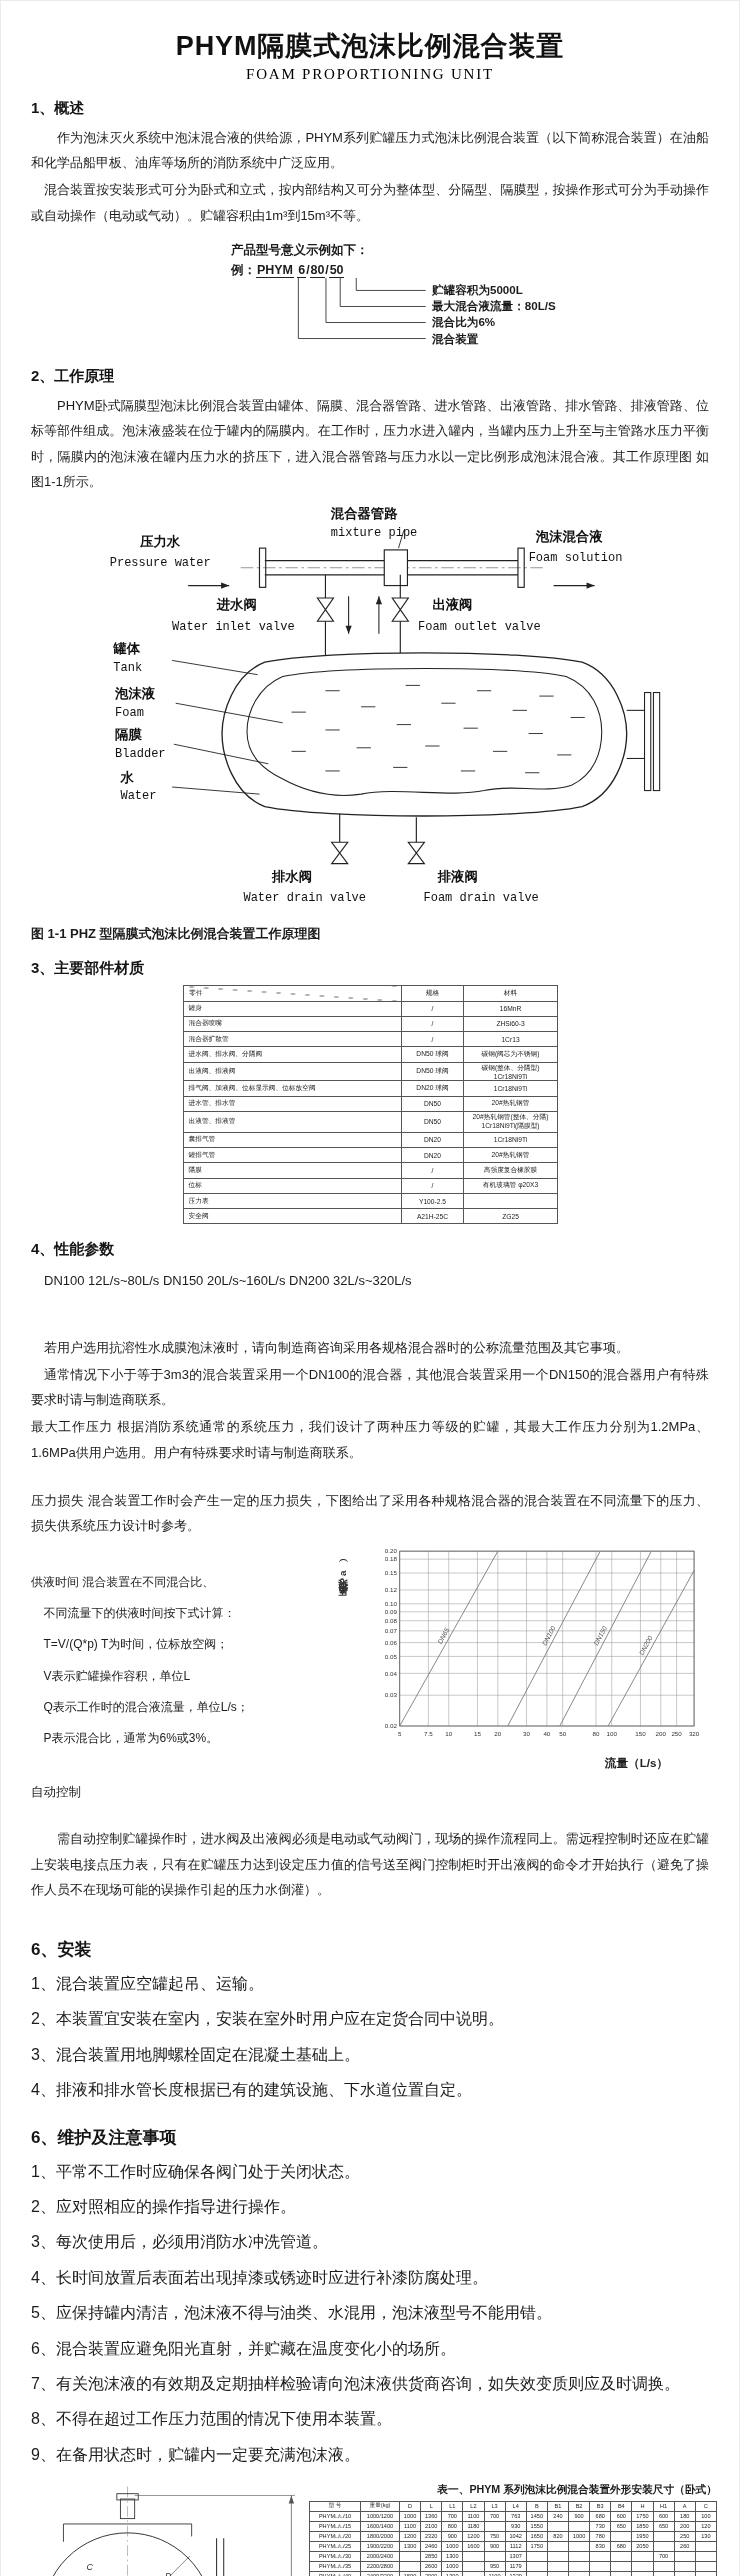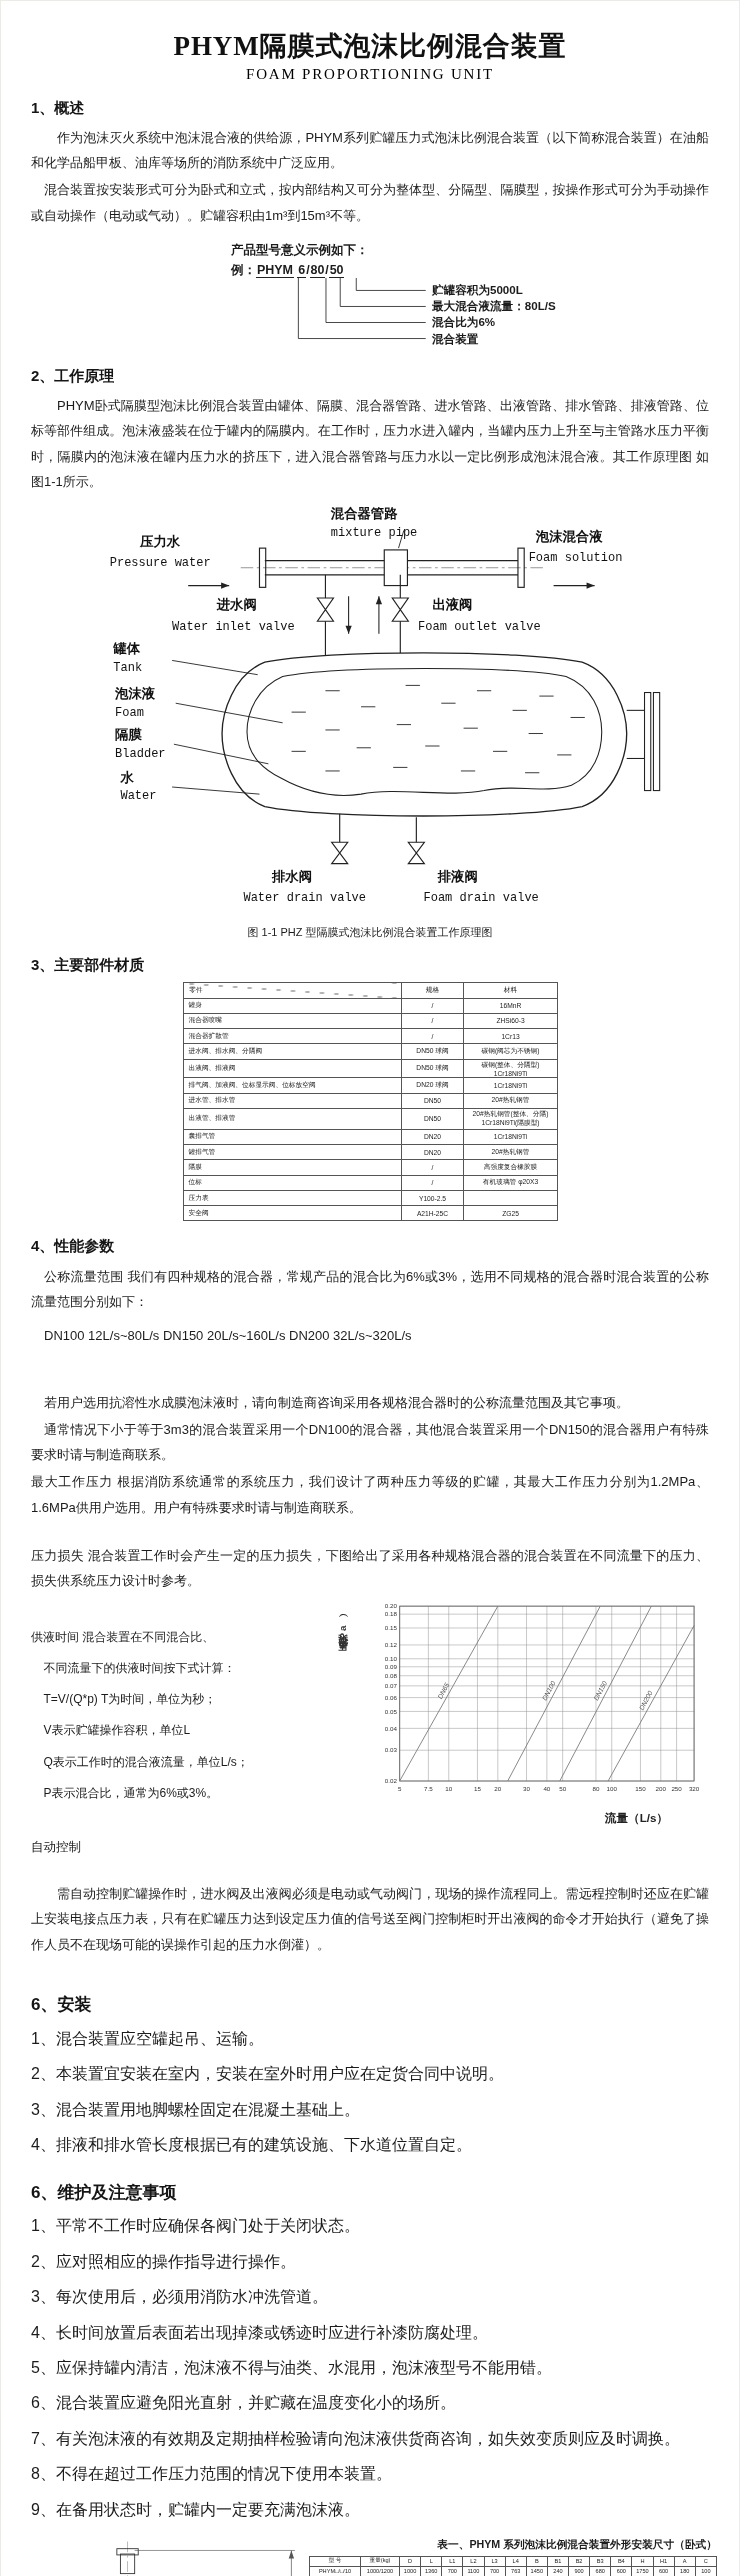--- a/index.html
+++ b/index.html
@@ -1,39 +1,39 @@
 <!DOCTYPE html>
 <html style="font-size:14.3px"><head>
 <meta charset="utf-8">
 <style>
   html,body{margin:0;padding:0;background:#fbfbfa;}
   body{font-family:"Liberation Sans","DejaVu Sans",sans-serif;color:#1c1c1c;}
   .page{width:740px;margin:0 auto;background:#ffffff;border:0.9px solid #ebebe8;box-sizing:border-box;
         padding:14.3px 30px 36px 30px;min-height:2576px;}
-  .doc-title{text-align:center;font-size:27px;font-weight:bold;letter-spacing:0.9px;margin:12.5px 0 1.8px 0;color:#111;font-family:Liberation Serif, serif;}
+  .doc-title{text-align:center;font-size:27px;font-weight:bold;letter-spacing:0.9px;margin:12.5px 0 1.8px 0;color:#111;}
   .doc-subtitle{text-align:center;font-family:"Liberation Serif","DejaVu Serif",serif;font-size:15px;
         letter-spacing:1.8px;margin:1.8px 0 14.3px 0;color:#000000;}
   .sec-h{font-size:15px;font-weight:bold;margin:16px 0 7.1px 0;color:#151515;}
   .sec-h.big{font-size:17px;}
   .para{font-size:13px;line-height:1.95;margin:1.8px 0;text-align:justify;}
   .indent{text-indent:2em;}
   .small-indent{text-indent:1em;}
   
   .model-box{position:relative;height:114px;margin:9px 0 3.6px 0;}
   .model-intro{position:absolute;left:200px;top:5.3px;font-size:12.5px;font-weight:bold;}
   .model-example{position:absolute;left:200px;top:25px;font-size:12.5px;font-weight:bold;}
   .model-example .u{border-bottom:1.3px solid #222;padding:0 0.9px;}
   .model-svg{position:absolute;left:0;top:0;}
   .model-label{position:absolute;left:401px;font-size:11.6px;font-weight:bold;white-space:nowrap;}
   
   .diagram-wrap{text-align:center;margin:5.3px 0 0 0;}
   svg{font-family:"Liberation Sans","DejaVu Sans",sans-serif;}
   .dlab-cn{font-size:15px;font-weight:bold;fill:#111;}
   .dlab-en{font-size:13.5px;font-family:"Liberation Mono","DejaVu Sans Mono",monospace;fill:#111;}
-  .fig-caption{text-align:center;font-size:11px;font-weight:normal;margin:12.5px 0 5.3px 0;}
+  .fig-caption{font-size:13px;font-weight:bold;margin:12.5px 0 5.3px 0;}
   
   table.dt{border-collapse:collapse;table-layout:fixed;}
   table.dt th,table.dt td{border:0.5px solid #555;text-align:center;vertical-align:middle;
         font-weight:normal;color:#222;overflow:hidden;white-space:pre-line;}
   
   .mat-wrap{width:374px;margin:5.3px auto 0 auto;}
   table.mat{width:374px;font-size:6.7px;}
   table.mat th,table.mat td{height:12.5px;padding:0.9px 1.8px;}
   table.mat td:first-child{text-align:left;padding-left:4.5px;}
   table.mat col.c1{width:218px;} table.mat col.c2{width:62px;} table.mat col.c3{width:94px;}
@@ -278,32 +278,31 @@
           <tr>
             <td>安全阀</td>
             <td>A21H-25C</td>
             <td>ZG25</td>
           </tr>
         </tbody>
       </table>
   </div>
 
   <div class="sec-h">4、性能参数</div>
-  <p class="para small-indent">公称流量范围  我们有四种规格的混合器，常规产品的混合比为6%或3%，选用不同规格的混合器时混合装置的公称流量范围分别如下：</p>
   <p class="para small-indent" style="margin-top:9px">DN100  12L/s~80L/s   DN150  20L/s~160L/s   DN200  32L/s~320L/s</p>
   <p class="para small-indent" style="margin-top:41px">若用户选用抗溶性水成膜泡沫液时，请向制造商咨询采用各规格混合器时的公称流量范围及其它事项。</p>
   <p class="para small-indent">通常情况下小于等于3m3的混合装置采用一个DN100的混合器，其他混合装置采用一个DN150的混合器用户有特殊要求时请与制造商联系。</p>
   <p class="para">最大工作压力 根据消防系统通常的系统压力，我们设计了两种压力等级的贮罐，其最大工作压力分别为1.2MPa、1.6MPa供用户选用。用户有特殊要求时请与制造商联系。</p>
   <p class="para" style="margin-top:23px">压力损失  混合装置工作时会产生一定的压力损失，下图给出了采用各种规格混合器的混合装置在不同流量下的压力、损失供系统压力设计时参考。</p>
 
   <div class="chart-row">
     <div class="chart-left">
       <div class="supply-line">供液时间  混合装置在不同混合比、</div>
       <div class="supply-line" style="padding-left:12.5px">不同流量下的供液时间按下式计算：</div>
-      <div class="supply-line" style="padding-left:12.5px">T=V/(Q*p)    T为时间，单位为秒；</div>
+      <div class="supply-line" style="padding-left:12.5px">T=V/(Q*p)    T为时间，位标放空阀；</div>
       <div class="supply-line" style="padding-left:12.5px">V表示贮罐操作容积，单位L</div>
       <div class="supply-line" style="padding-left:12.5px">Q表示工作时的混合液流量，单位L/s；</div>
       <div class="supply-line" style="padding-left:12.5px">P表示混合比，通常为6%或3%。</div>
       <div class="auto-h">自动控制</div>
     </div>
     <div class="chart-right">
       <div class="chart-ylab">压力损失（MPa）</div>
       <svg id="chart" width="339" height="207" viewBox="0 0 380 232" style="margin-left:21.4px">
           <line x1="40" y1="8" x2="40" y2="204" stroke="#9a9a9a" stroke-width="0.6"></line>
           <text x="40" y="215" text-anchor="middle" font-size="7" fill="#333">5</text>

